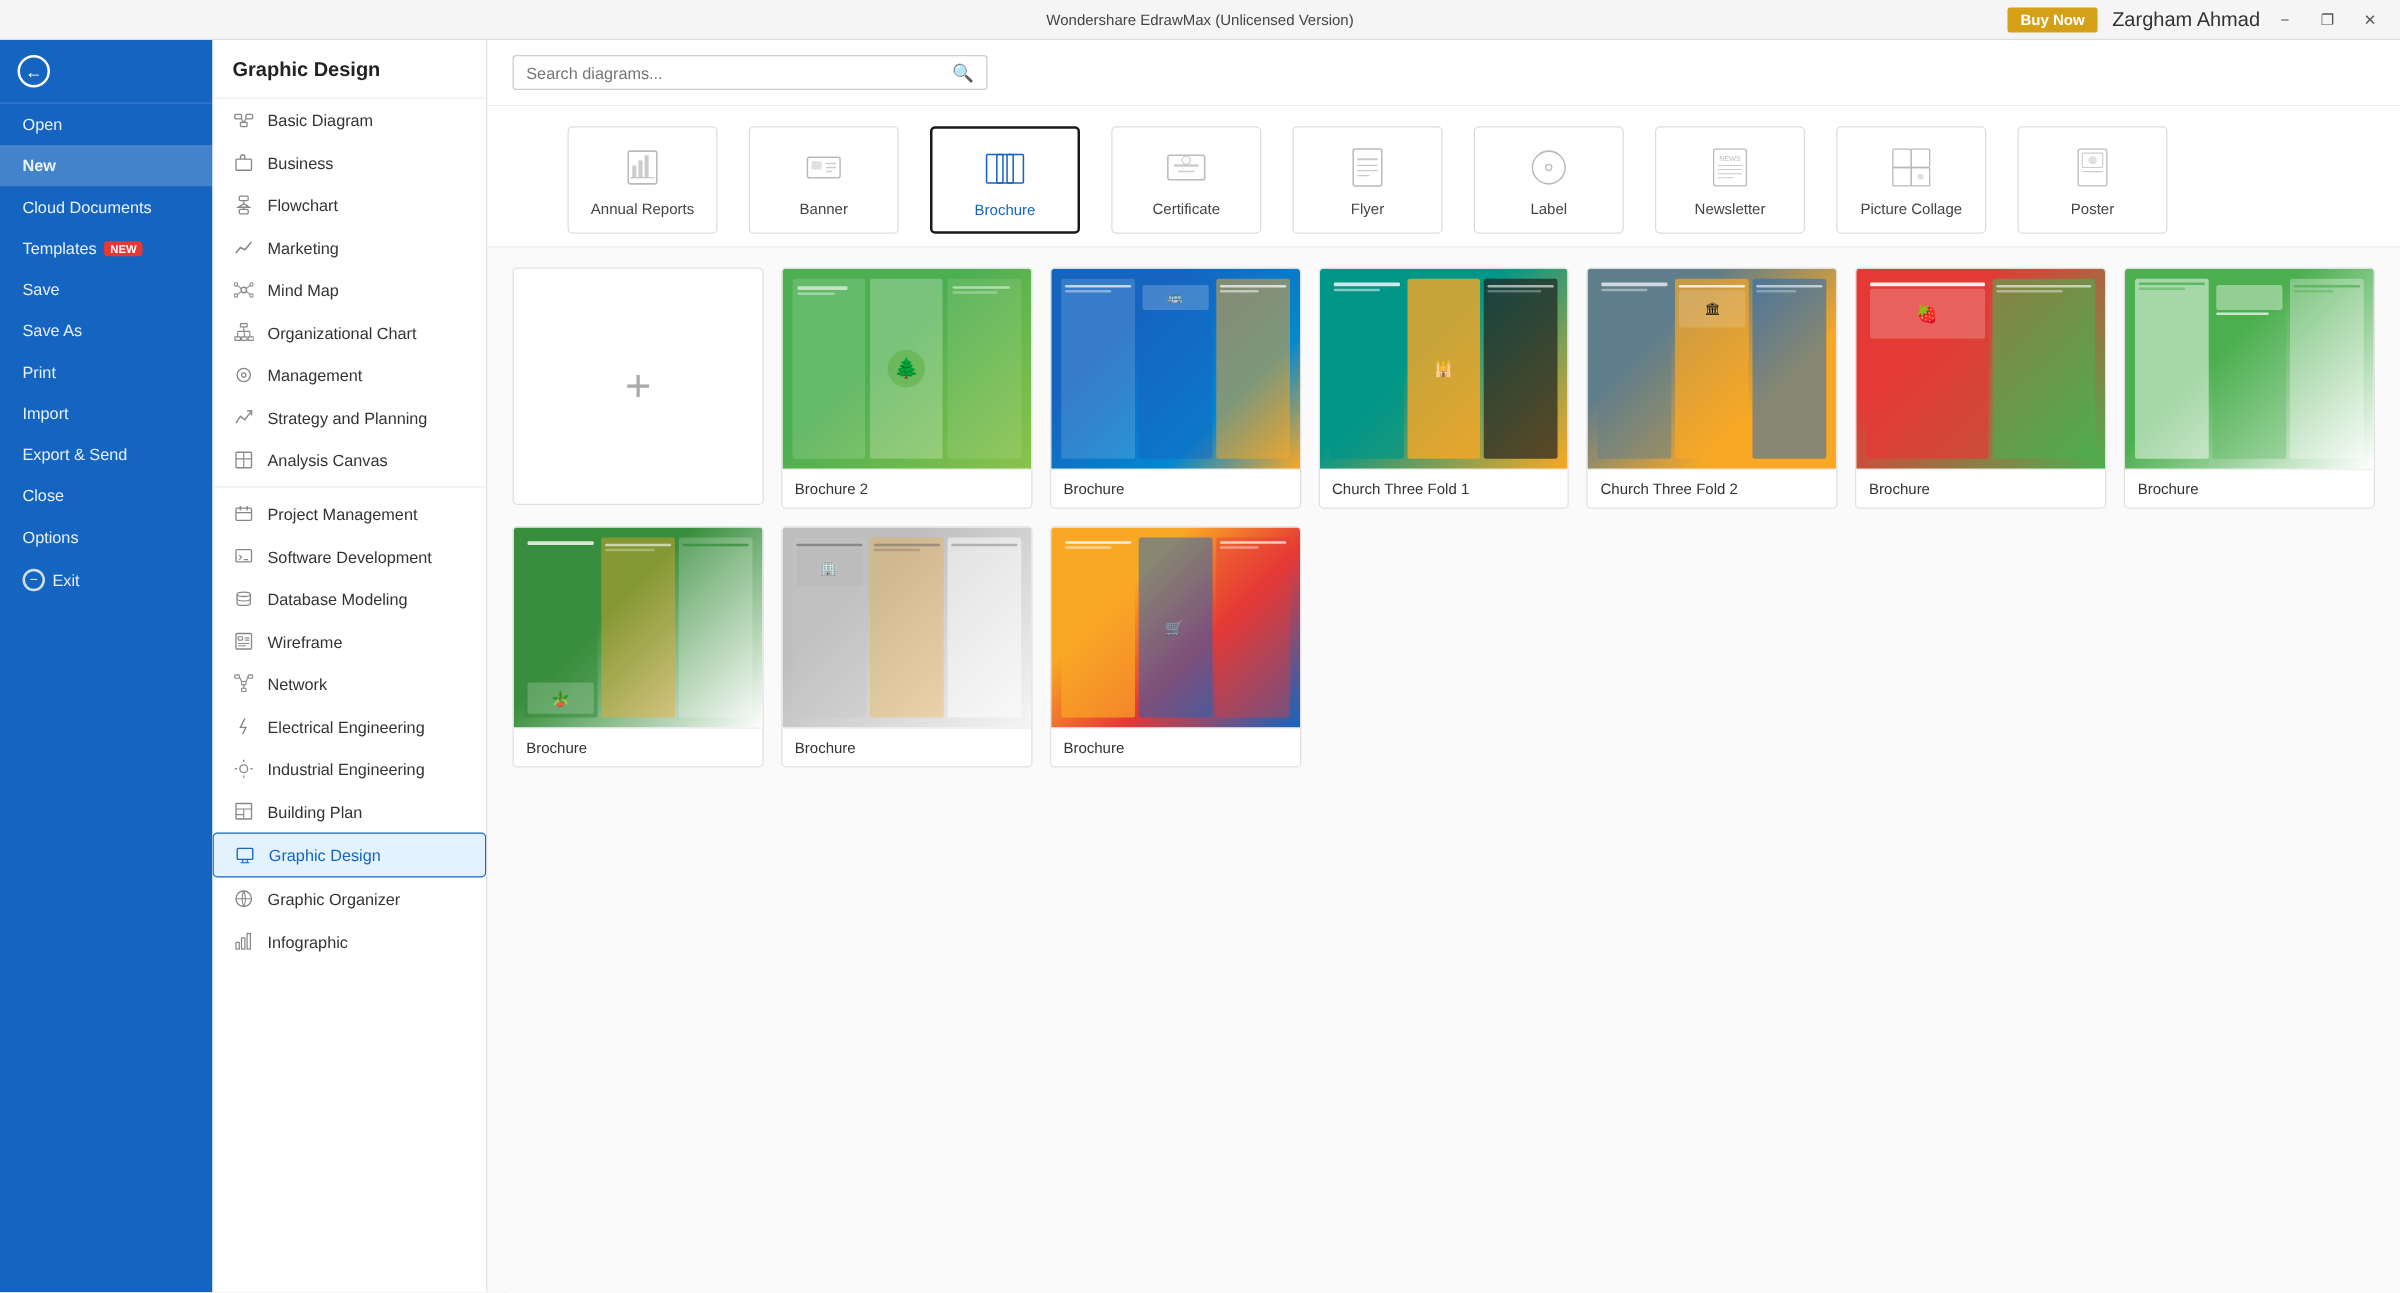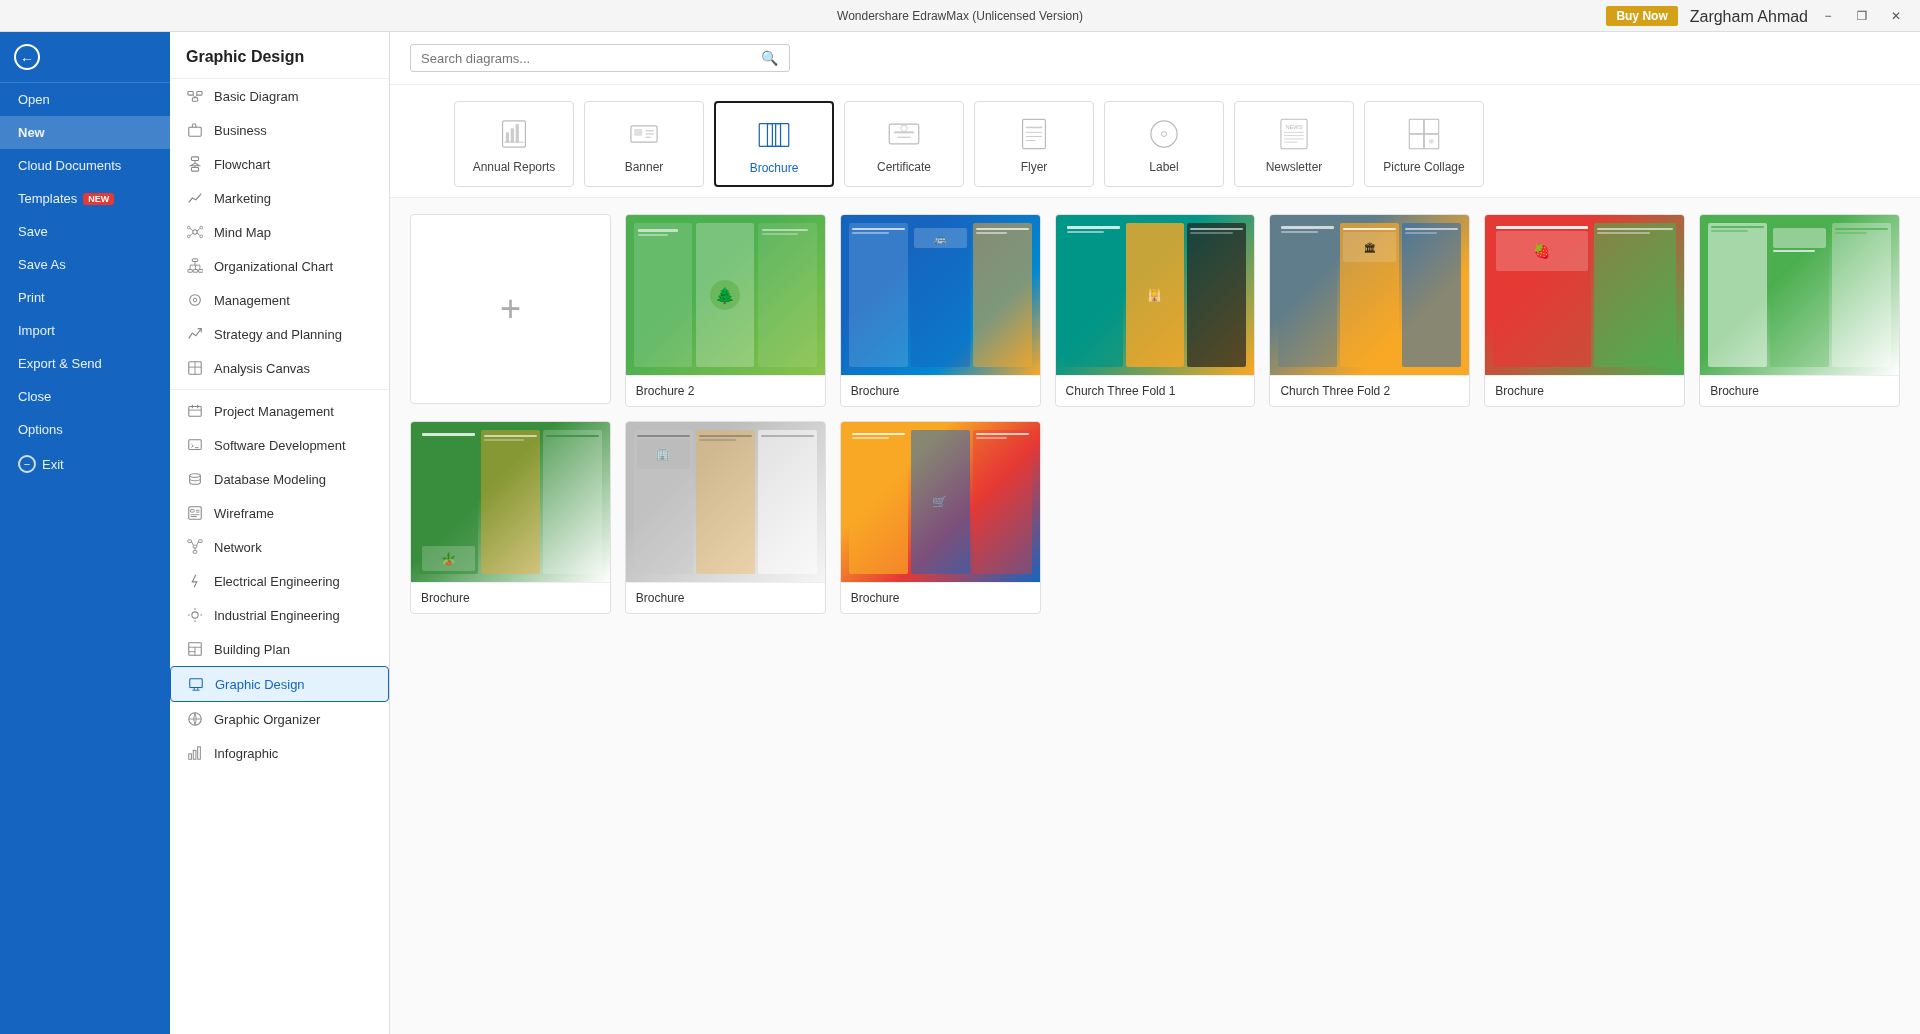--- a/index.html
+++ b/index.html
@@ -180,21 +180,21 @@
 
     
     .category-section {
       padding: 16px 20px 10px;
       background: #fff;
       border-bottom: 1px solid #eee;
     }
     .category-grid {
       display: flex;
       flex-wrap: wrap;
-      gap: 10px;
+      gap: 25px;
       padding-left: 44px;
     }
     .category-card {
       width: 120px;
       border: 1px solid #ddd;
       border-radius: 4px;
       padding: 14px 8px 10px;
       display: flex;
       flex-direction: column;
       align-items: center;
@@ -647,20 +647,31 @@
                 <rect x="4" y="4" width="18" height="18" rx="1" fill="none" stroke="#bbb" stroke-width="1.3"></rect>
                 <rect x="22" y="4" width="18" height="18" rx="1" fill="none" stroke="#bbb" stroke-width="1.3"></rect>
                 <rect x="4" y="22" width="18" height="18" rx="1" fill="none" stroke="#bbb" stroke-width="1.3"></rect>
                 <rect x="22" y="22" width="18" height="18" rx="1" fill="none" stroke="#bbb" stroke-width="1.3"></rect>
                 <circle cx="31" cy="31" r="3" fill="#e0e0e0"></circle>
               </svg>
           </div>
           <span>Picture Collage</span>
         </div>
 
+        <div class="category-card">
+          <div class="category-icon">
+            <svg viewBox="0 0 44 44" width="40" height="36">
+                <rect x="8" y="4" width="28" height="36" rx="2" fill="none" stroke="#bbb" stroke-width="1.3"></rect>
+                <rect x="12" y="8" width="20" height="14" rx="1" fill="none" stroke="#ccc" stroke-width="1.1"></rect>
+                <circle cx="22" cy="15" r="4" fill="#e0e0e0"></circle>
+                <line x1="12" y1="26" x2="32" y2="26" stroke="#ccc" stroke-width="1.3"></line>
+              </svg>
+          </div>
+          <span>Poster</span>
+        </div>
 
       </div>
     </div>
 
     <div class="templates-section">
       <div class="templates-grid">
 
         <div class="new-blank-card">
           <span>+</span>
         </div>

